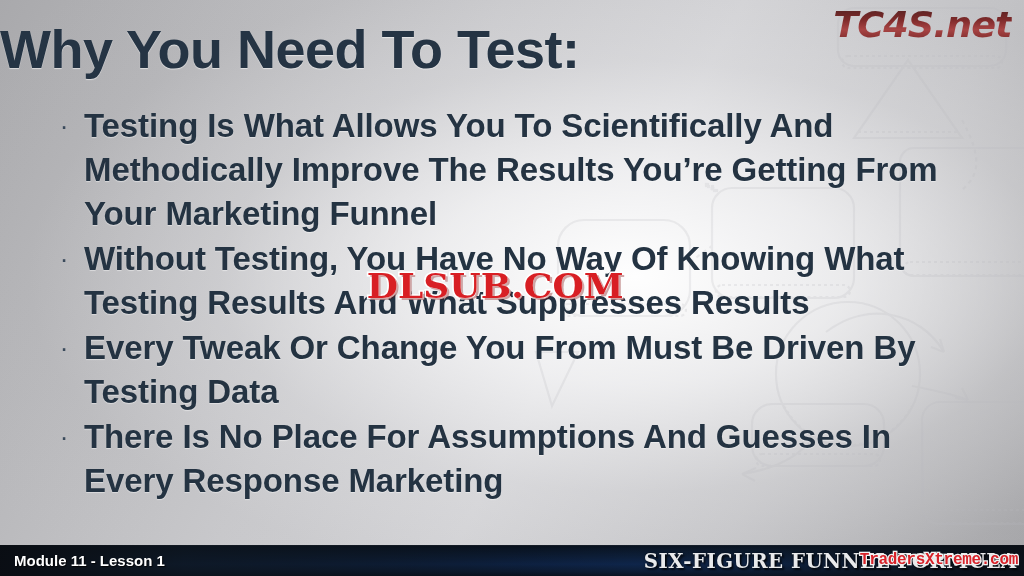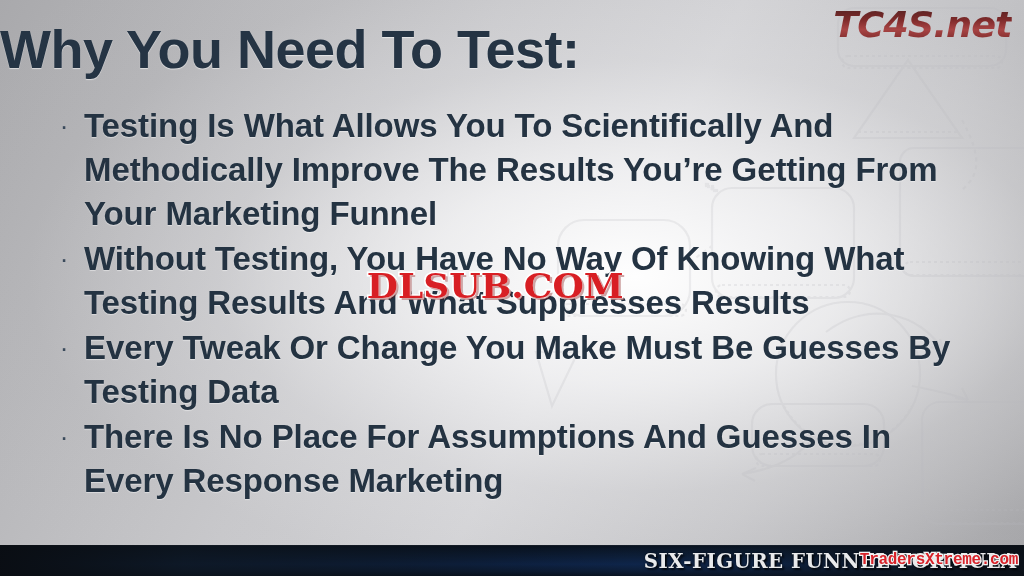--- a/index.html
+++ b/index.html
@@ -250,32 +250,33 @@
       <span class="bullet-text">Testing Is What Allows You To Scientifically And Methodically Improve The Results You’re Getting From Your Marketing Funnel</span>
     </div>
 
     <div class="bullet">
       <span class="bullet-dot">·</span>
       <span class="bullet-text">Without Testing, You Have No Way Of Knowing What Testing Results And What Suppresses Results</span>
     </div>
 
     <div class="bullet">
       <span class="bullet-dot">·</span>
-      <span class="bullet-text">Every Tweak Or Change You Make Must Be Guesses By Testing Data</span>
+      <span class="bullet-text">Every Tweak Or Change You From Must Be Driven By Testing Data</span>
     </div>
 
     <div class="bullet">
       <span class="bullet-dot">·</span>
       <span class="bullet-text">There Is No Place For Assumptions And Guesses In Every Response Marketing</span>
     </div>
 
   </div>
 
   <div class="wm-topright">TC4S.net</div>
 
   <div class="wm-center">DLSUB.COM</div>
 
   <div class="footer">
+    <div class="footer-left">Module 11 - Lesson 1</div>
     <div class="footer-logo">SIX-FIGURE FUNNEL FORMULA</div>
     <div class="footer-wm">TradersXtreme.com</div>
   </div>
 
 </div>
 
 </body></html>

